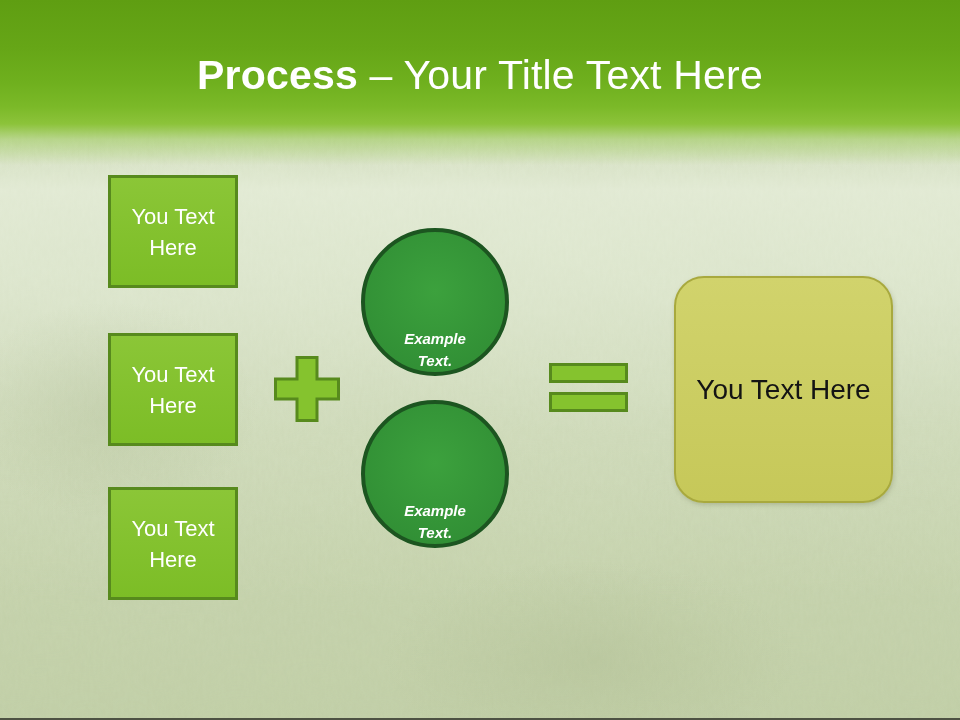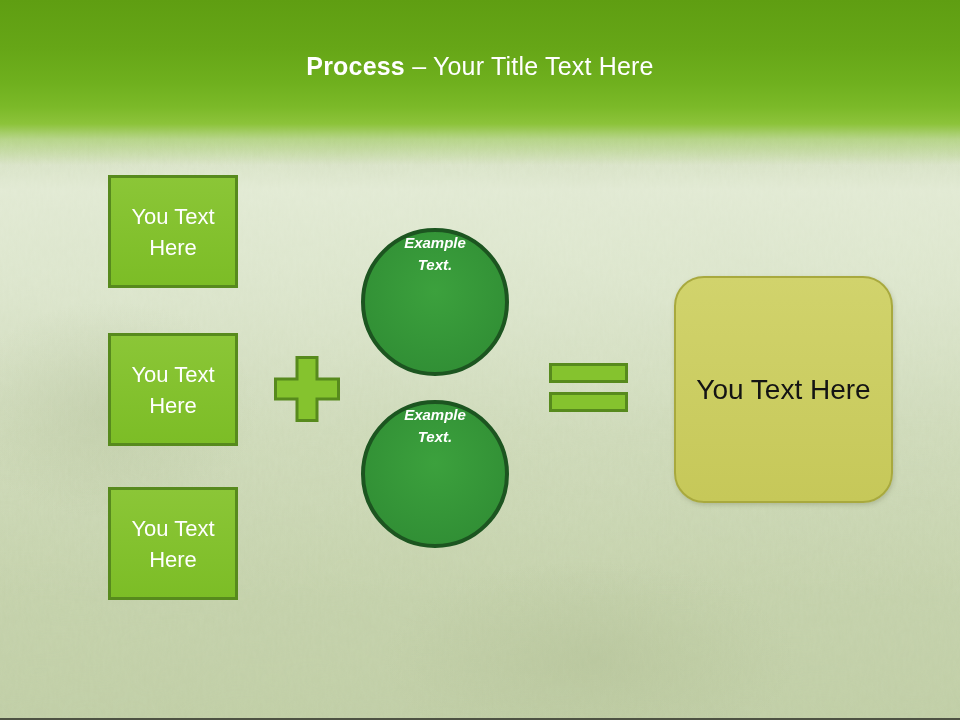--- a/index.html
+++ b/index.html
@@ -24,21 +24,21 @@
   .patch.p2{left:380px;top:560px;width:420px;height:200px;
     background:radial-gradient(ellipse at center,rgba(148,162,114,0.18),rgba(148,162,114,0) 70%);}
   .header{
     position:absolute;left:0;top:0;width:960px;height:172px;z-index:3;
     background:linear-gradient(180deg,
       #5f9e12 0%, #66a617 28%, #6fb01e 48%, #7bb928 62%,
       #8cc33a 72%, rgba(160,205,95,0.55) 81%, rgba(215,232,185,0) 96%);
   }
   .title{
     position:absolute;left:0;top:52px;width:100%;margin:0;
-    text-align:center;color:#ffffff;font-size:25px;font-weight:400;
+    text-align:center;color:#ffffff;font-size:41px;font-weight:400;
     letter-spacing:0.2px;
   }
   .title .em{font-weight:700;}
   .step{
     position:absolute;left:108px;width:130px;height:113px;z-index:4;
     box-sizing:border-box;border:3px solid #578a1d;
     background:linear-gradient(to bottom,#8bc637,#7cbd26);
     display:flex;align-items:center;justify-content:center;
   }
   .step .lbl{width:112px;text-align:center;color:#ffffff;font-size:22px;line-height:31px;}
@@ -48,21 +48,21 @@
   .op-eq{left:549px;top:363px;width:79px;height:49px;}
   .eq-bar{
     position:absolute;left:0;width:79px;height:20px;box-sizing:border-box;
     background:#85c32e;border:3px solid #578a1d;
   }
   .eq-bar.b1{top:0;} .eq-bar.b2{top:29px;}
   .bubble{
     position:absolute;left:361px;width:148px;height:148px;z-index:5;
     box-sizing:border-box;border:4px solid #1c5520;border-radius:50%;
     background:radial-gradient(circle at 50% 42%,#3ca13d,#318f35 78%);
-    display:flex;align-items:flex-start;justify-content:center;
+    display:flex;align-items:flex-end;justify-content:center;
   }
   .bubble.c1{top:228px;} .bubble.c2{top:400px;}
   .bubble .lbl{
     width:90px;text-align:center;color:#ffffff;
     font-size:15px;line-height:22px;font-weight:700;font-style:italic;
   }
   .result{
     position:absolute;left:674px;top:276px;width:219px;height:227px;z-index:4;
     box-sizing:border-box;border:2px solid #a8a93e;border-radius:30px;
     background:linear-gradient(to bottom,#d1d36c,#c6c859);

